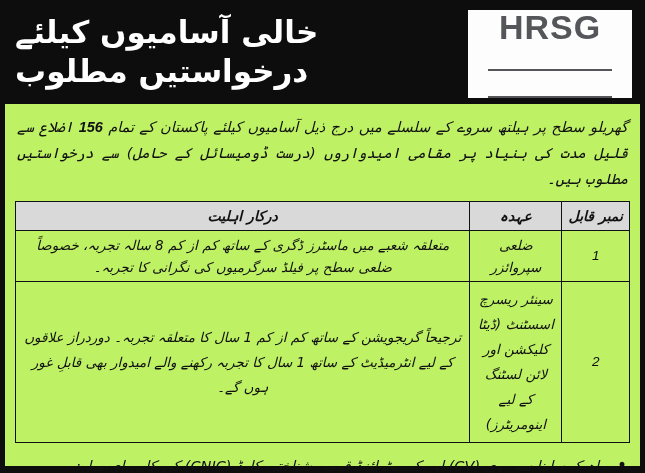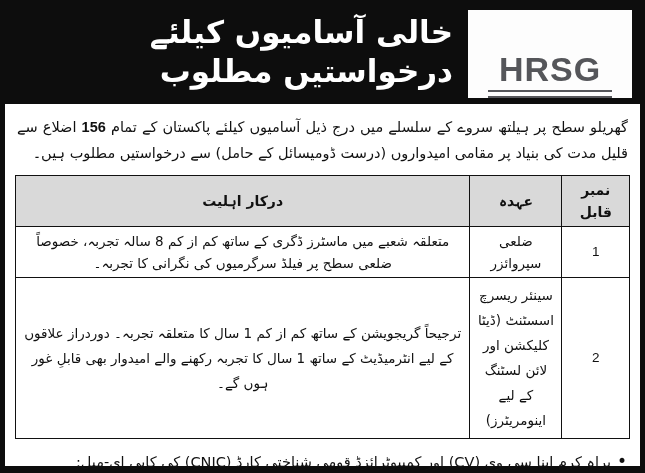--- a/index.html
+++ b/index.html
@@ -7,43 +7,44 @@
     position:relative; width:645px; height:473px;
     background:#0d0d0d; overflow:hidden;
     font-family:"DejaVu Sans", sans-serif; color:#111;
     box-sizing:border-box;
   }
   
   .header { position:absolute; top:0; left:0; right:0; height:104px; }
   .ad-title {
     position:absolute; left:15px; right:192px; top:0; height:104px;
     display:flex; align-items:center; justify-content:center;
-    direction:rtl; text-align:right;
+    direction:rtl; text-align:left;
     color:#ffffff; font-size:31px; font-weight:bold; line-height:1.25;
   }
   .logo-box {
     position:absolute; right:13px; top:10px; width:164px; height:88px;
     background:#fdfdfd; display:flex; flex-direction:column;
-    align-items:center; justify-content:flex-end; gap:4px;
+    align-items:center; justify-content:space-between; gap:4px;
   }
   .logo-name {
     font-family:"Liberation Sans", sans-serif; font-weight:bold;
     font-size:34px; line-height:1; color:#55565a; letter-spacing:1px;
   }
   .logo-rule { width:124px; height:2px; background:#55565a; }
   .logo-sub {
     font-family:"Liberation Sans", sans-serif; font-weight:bold;
     font-size:10.5px; letter-spacing:4.5px; color:#404247;
     margin-right:-4.5px; line-height:1.3;
   }
   
   .paper {
     position:absolute; left:5px; right:5px; top:104px; bottom:7px;
-    background:#ffffff; padding:8px 10px; box-sizing:border-box;
+    background:#bef264; padding:8px 10px; box-sizing:border-box;
     direction:rtl;
+    font-style:italic;
   }
   .intro {
     margin:2px 2px 9px; font-size:14.5px; line-height:26px;
     text-align:justify; text-align-last:right;
   }
   .num { font-family:"Liberation Sans", sans-serif; font-weight:bold; }
   
   table.jobs { width:100%; border-collapse:collapse; table-layout:fixed; }
   .jobs th, .jobs td {
     border:1.6px solid #111; text-align:center; vertical-align:middle;

